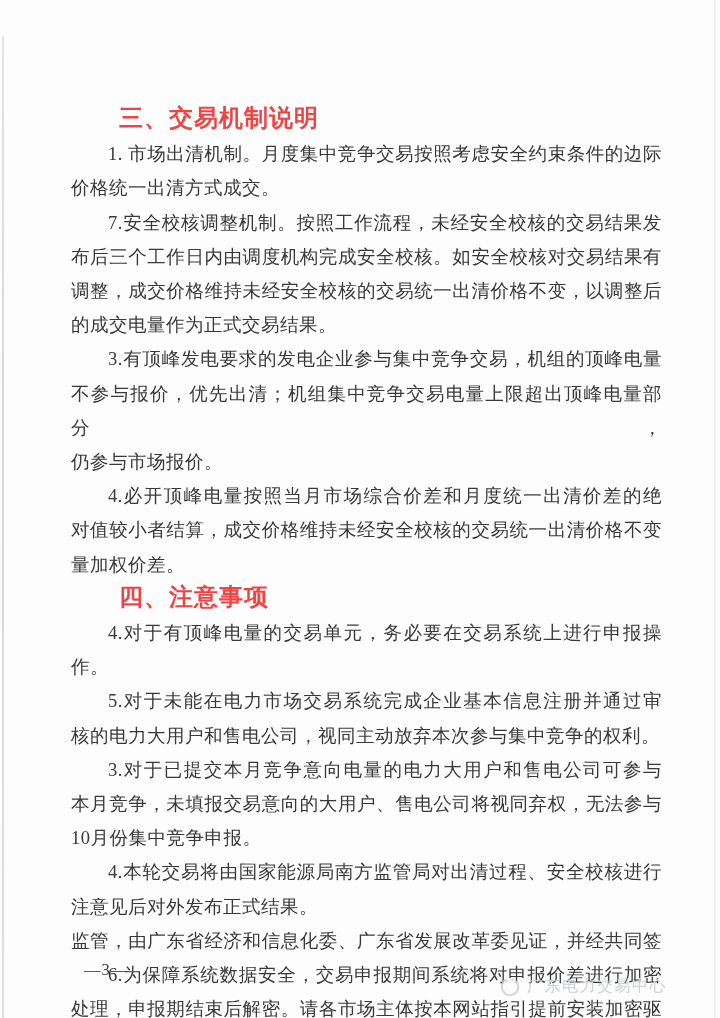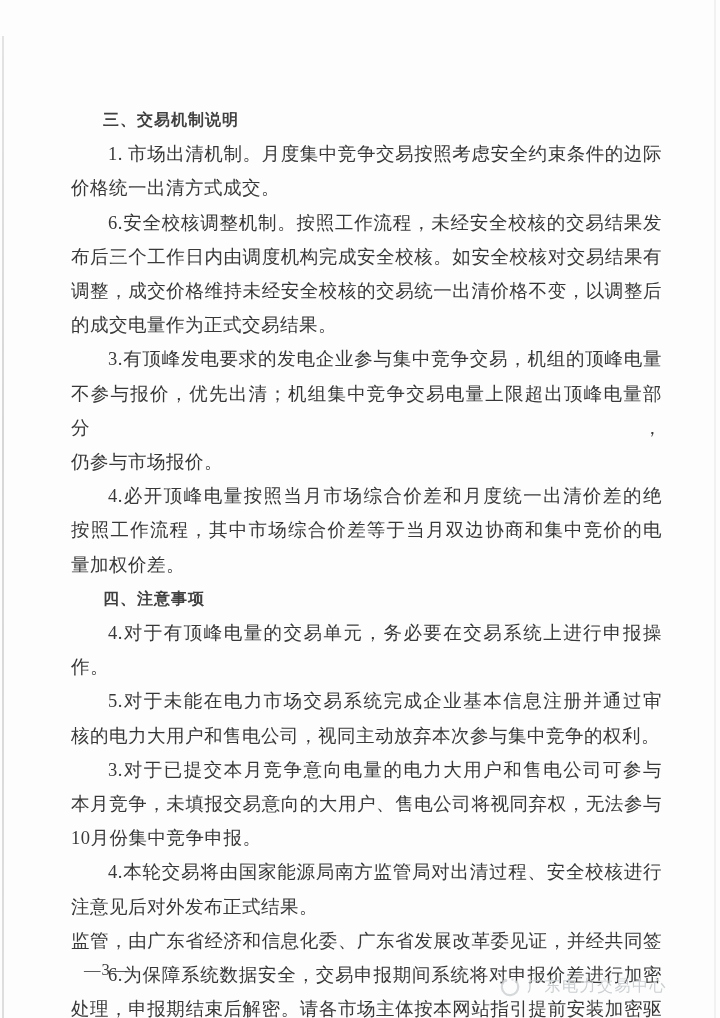--- a/index.html
+++ b/index.html
@@ -36,24 +36,24 @@
     position: absolute;
     left: 71px;
     top: 103px;
     width: 591px;
     font-size: 18.5px;
     line-height: 34.2px;
     color: #383838;
     letter-spacing: 0.5px;
   }
   .heading {
-    font-family: Liberation Sans, sans-serif;
+    font-family: Liberation Mono, monospace;
     font-weight: 700;
-    font-size: 16px;
-    color: #404040;
+    font-size: 24px;
+    color: #ef4444;
     text-indent: 2em;
     line-height: 34.2px;
     letter-spacing: 1px;
   }
   .para { margin: 0; }
   .pline {
     text-align: justify;
     text-align-last: justify;
   }
   .pline.indent { text-indent: 2em; }
@@ -89,33 +89,33 @@
   <div class="scan-line-left"></div>
   <div class="scan-line-right"></div>
 
   <main class="content" id="doc-content">
       <div class="heading">三、交易机制说明</div>
       <div class="para">
         <div class="pline indent">1. 市场出清机制。月度集中竞争交易按照考虑安全约束条件的边际</div>
         <div class="pline endline">价格统一出清方式成交。</div>
       </div>
       <div class="para">
-        <div class="pline indent">6.安全校核调整机制。按照工作流程，未经安全校核的交易结果发</div>
+        <div class="pline indent">7.安全校核调整机制。按照工作流程，未经安全校核的交易结果发</div>
         <div class="pline">布后三个工作日内由调度机构完成安全校核。如安全校核对交易结果有</div>
         <div class="pline">调整，成交价格维持未经安全校核的交易统一出清价格不变，以调整后</div>
         <div class="pline endline">的成交电量作为正式交易结果。</div>
       </div>
       <div class="para">
         <div class="pline indent">3.有顶峰发电要求的发电企业参与集中竞争交易，机组的顶峰电量</div>
         <div class="pline">不参与报价，优先出清；机组集中竞争交易电量上限超出顶峰电量部分，</div>
         <div class="pline endline">仍参与市场报价。</div>
       </div>
       <div class="para">
         <div class="pline indent">4.必开顶峰电量按照当月市场综合价差和月度统一出清价差的绝</div>
-        <div class="pline">按照工作流程，其中市场综合价差等于当月双边协商和集中竞价的电</div>
+        <div class="pline">对值较小者结算，成交价格维持未经安全校核的交易统一出清价格不变</div>
         <div class="pline endline">量加权价差。</div>
       </div>
       <div class="heading">四、注意事项</div>
       <div class="para">
         <div class="pline indent endline">4.对于有顶峰电量的交易单元，务必要在交易系统上进行申报操作。</div>
       </div>
       <div class="para">
         <div class="pline indent">5.对于未能在电力市场交易系统完成企业基本信息注册并通过审</div>
         <div class="pline endline">核的电力大用户和售电公司，视同主动放弃本次参与集中竞争的权利。</div>
       </div>

